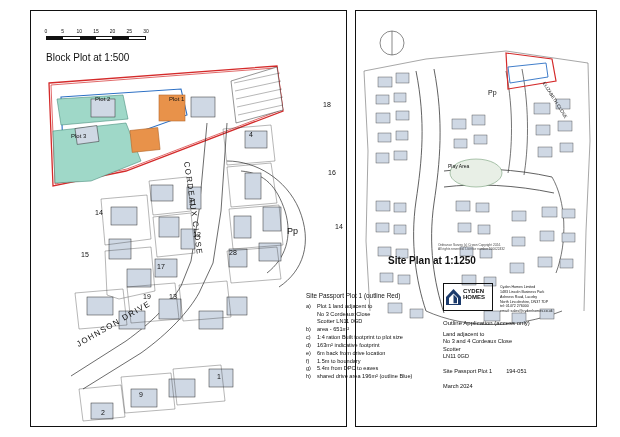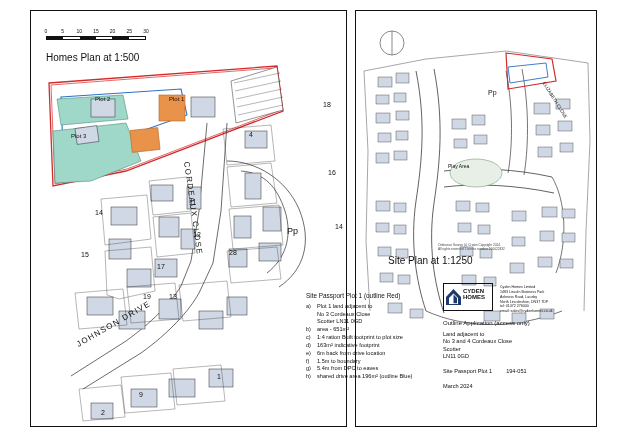--- a/index.html
+++ b/index.html
@@ -154,21 +154,21 @@
     <div class="bar"></div>
     <div class="tick" style="left:0%;">0</div>
     <div class="tick" style="left:16.6%;">5</div>
     <div class="tick" style="left:33.3%;">10</div>
     <div class="tick" style="left:50%;">15</div>
     <div class="tick" style="left:66.6%;">20</div>
     <div class="tick" style="left:83.3%;">25</div>
     <div class="tick" style="left:100%;">30</div>
   </div>
 
-  <div class="ttl" style="left:46px;top:52px;">Homes Plan at 1:500</div>
+  <div class="ttl" style="left:46px;top:52px;">Block Plot at 1:500</div>
 
   <div class="panel" id="right-panel">
     <div class="map">
       <svg width="240" height="415" viewBox="0 0 240 415">
         <g stroke="#3a3a3a" stroke-width="0.45" fill="none">
 
           <circle cx="36" cy="32" r="12" stroke="#3a3a3a" stroke-width="0.6"></circle>
           <line x1="36" y1="20" x2="36" y2="44" stroke="#3a3a3a" stroke-width="0.6"></line>
 
           <path d="M8,60 L70,48 L150,40 L232,52"></path>
@@ -246,21 +246,21 @@
       </svg>
     </div>
 
     <div class="lbl" style="left:132px;top:78px;font-size:7px;">Pp</div>
     <div class="lbl" style="left:92px;top:152px;font-size:5px;">Play Area</div>
     <div class="lbl" style="left:190px;top:70px;font-size:4.6px;transform:rotate(58deg);transform-origin:left top;">ELIZABETH CLOSE</div>
     <div class="copy" style="left:82px;top:232px;white-space:pre-line;">Ordnance Survey (c) Crown Copyright 2024.
 All rights reserved. Licence number 100022432</div>
   </div>
 
-  <div class="ttl" style="left:388px;top:255px;">Site Plan at 1:1250</div>
+  <div class="ttl" style="left:388px;top:255px;font-weight:bold;">Site Plan at 1:1250</div>
 
   <div class="blk" style="left:306px;top:292px;width:130px;">
     <span class="hd">Site Passport Plot 1   (outline Red)</span>
     <div class="tbl">
       <span>a)</span>
       <span>Plot 1 land adjacent to
 No 3 Cordeaux Close
 Scotter LN11 0GD</span>
       <span>b)</span>
       <span>area - 651m²</span>

